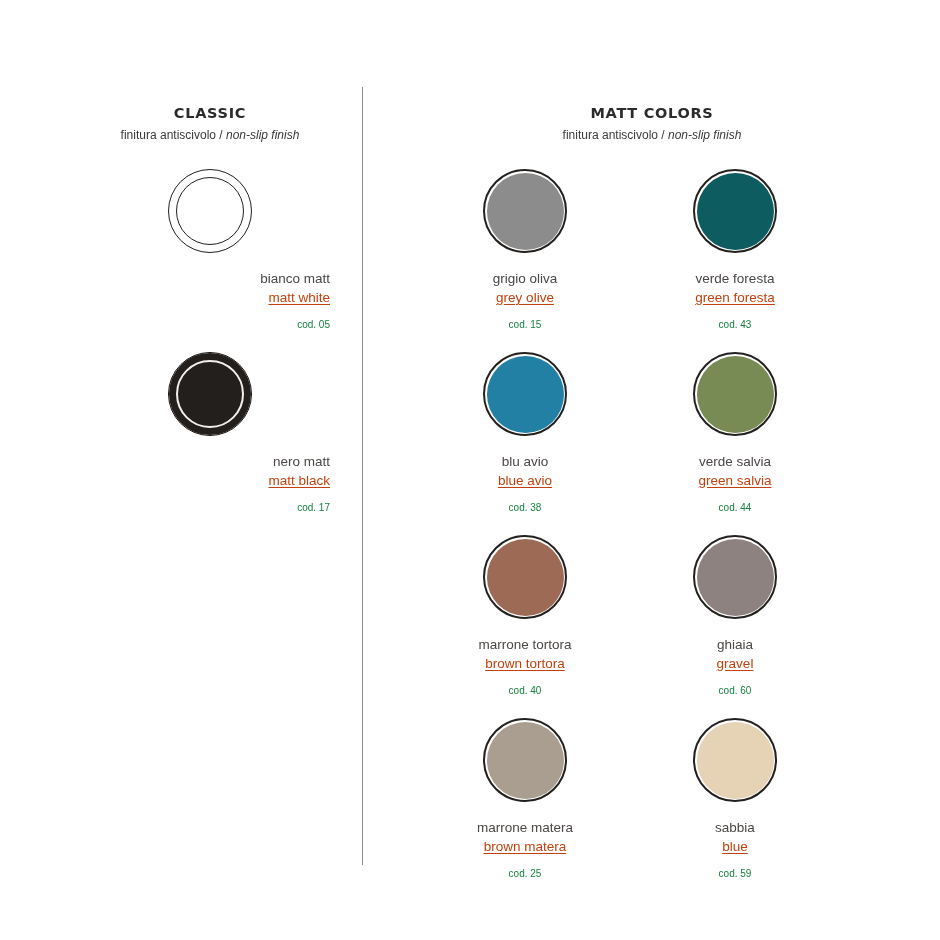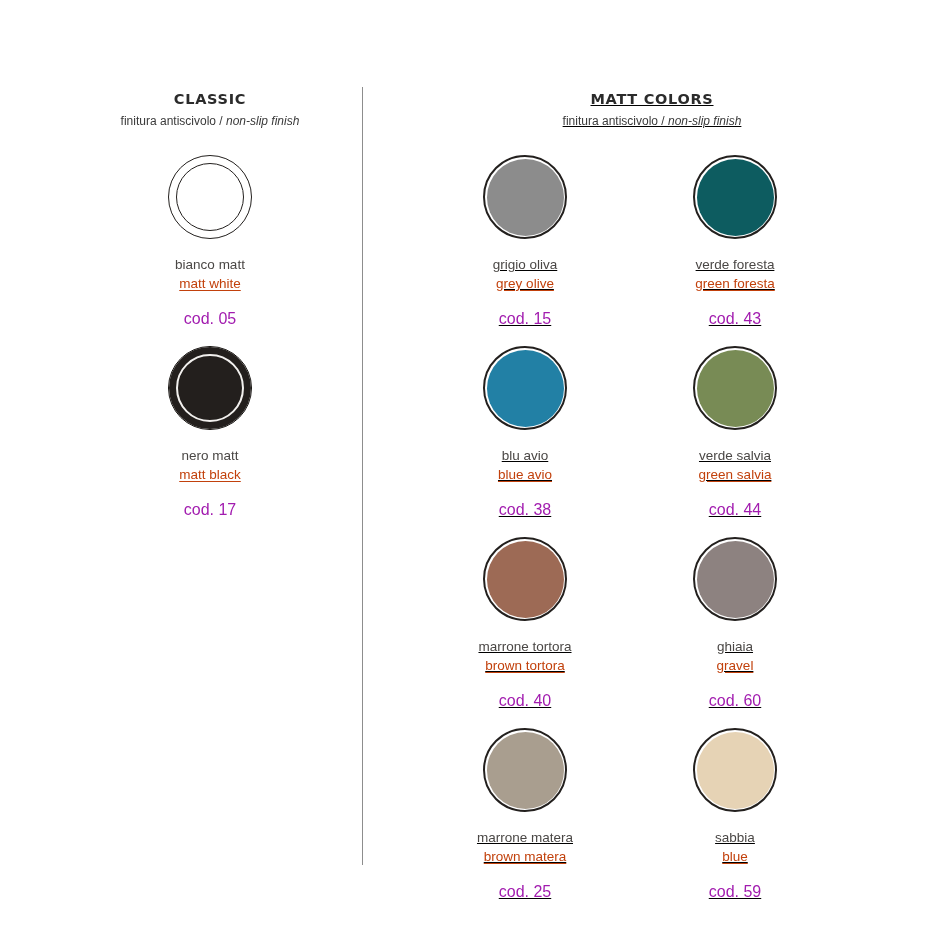--- a/index.html
+++ b/index.html
@@ -28,24 +28,24 @@
     left: 362px;
     top: 87px;
     width: 1px;
     height: 778px;
     background: #8d8d8d;
   }
 
   
   .section {
     position: absolute;
-    top: 89px;
+    top: 103px;
   }
   #section-classic { left: 60px;  width: 300px; }
-  #section-matt    { left: 372px; width: 560px; text-decoration: underline; }
+  #section-matt    { left: 372px; width: 560px; }
 
   .section-head {
     text-align: center;
     margin-bottom: 6px;
   }
   .section-title {
     font-family: "DejaVu Sans", sans-serif;
     font-size: 14.5px;
     font-weight: bold;
     letter-spacing: 0.7px;
@@ -69,21 +69,21 @@
     margin-top: 18px;
   }
   #grid-classic { justify-content: center; }
   #grid-matt    { justify-content: flex-start; padding-left: 48px; }
 
   .swatch {
     width: 210px;
     margin-bottom: 12px;
     text-align: center;
   }
-  #grid-classic .swatch { width: 240px; }
+  #grid-classic .swatch { width: 240px; text-align: right; }
 
   .disc-wrap {
     height: 96px;
     display: flex;
     align-items: center;
     justify-content: center;
   }
 
   
   .disc {
@@ -149,24 +149,24 @@
   }
   .name-en {
     font-size: 13.5px;
     color: #c2410c;
     line-height: 19px;
     text-decoration: underline;
     text-underline-offset: 2px;
     white-space: nowrap;
   }
   .code {
-    font-size: 16px;
-    color: #a21caf;
+    font-size: 10px;
+    color: #15803d;
     line-height: 19px;
-    margin-top: 16px;
+    margin-top: 8px;
     white-space: nowrap;
   }
 </style>
 </head>
 <body>
 
 <div id="sheet">
 
   <div class="divider"></div>
 

